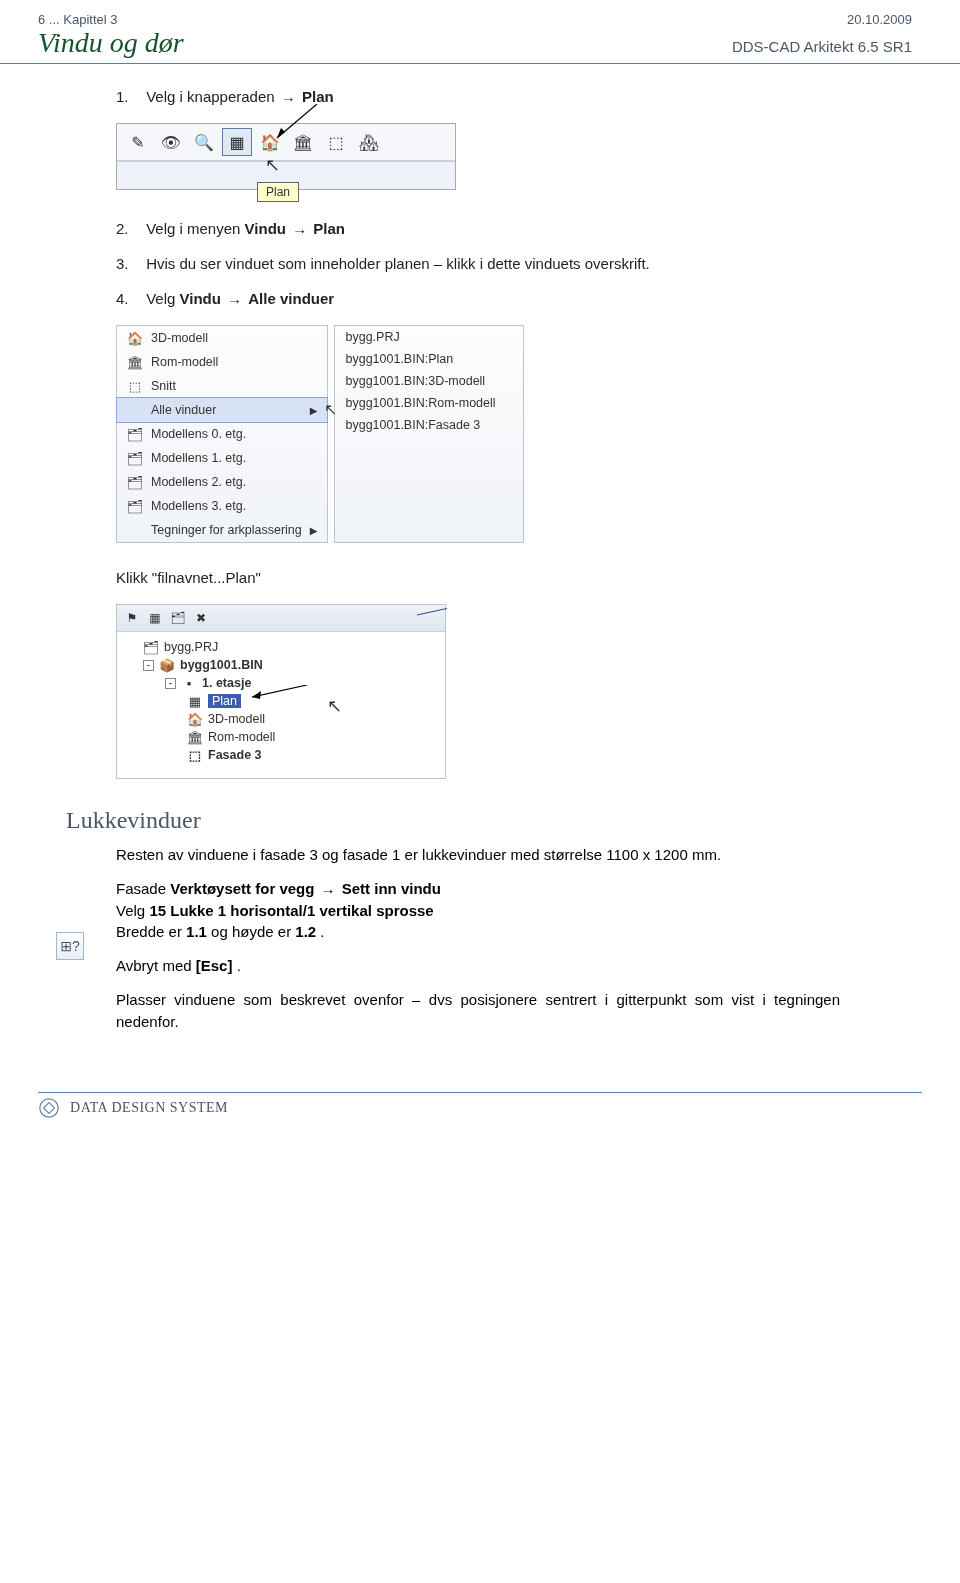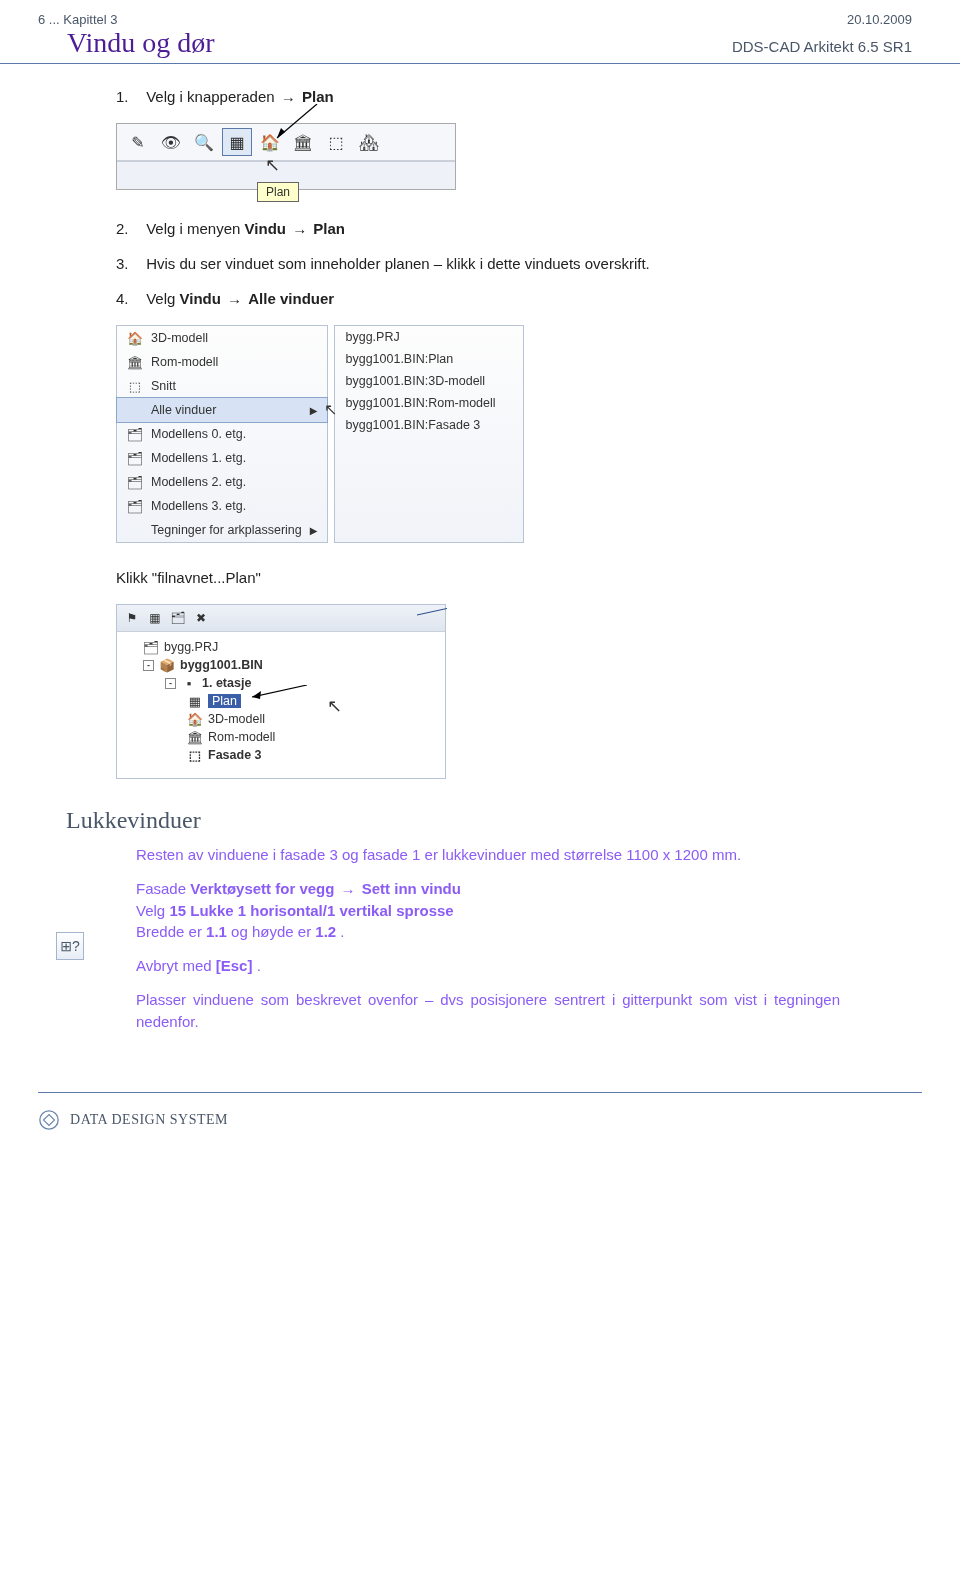--- a/index.html
+++ b/index.html
@@ -22,23 +22,23 @@
   }
   .title-row {
     display: flex;
     justify-content: space-between;
     align-items: baseline;
     padding: 0 48px 4px 38px;
     border-bottom: 1px solid #5b7aa9;
   }
   .title-left {
     font-family: Georgia, "Times New Roman", serif;
+    font-style: italic;
     font-size: 28px;
-    color: #4c1d95;
-    margin-left: 29px;
+    color: #14532d;
   }
   .title-right {
     font-size: 15px;
     color: #4a5768;
   }
   .content {
     padding: 24px 120px 24px 116px;
   }
   .step {
     margin-bottom: 18px;
@@ -212,32 +212,31 @@
     color: #4a5768;
   }
   .subheading {
     font-family: Georgia, "Times New Roman", serif;
     font-size: 24px;
     color: #4a5768;
     margin-left: -50px;
   }
   .body-text {
     font-size: 15px;
-    color: #8b5cf6;
+    color: #000000;
     line-height: 1.45;
     text-align: justify;
-    margin-left: 20px;
   }
   .body-text p { margin-bottom: 12px; }
 
   
   .footer {
     border-top: 1px solid #5b7aa9;
     margin: 24px 38px 18px 38px;
-    padding-top: 16px;
+    padding-top: 4px;
     display: flex;
     align-items: center;
     gap: 10px;
   }
   .footer-logo {
     width: 22px;
     height: 22px;
   }
   .footer-text {
     font-family: Georgia, "Times New Roman", serif;

